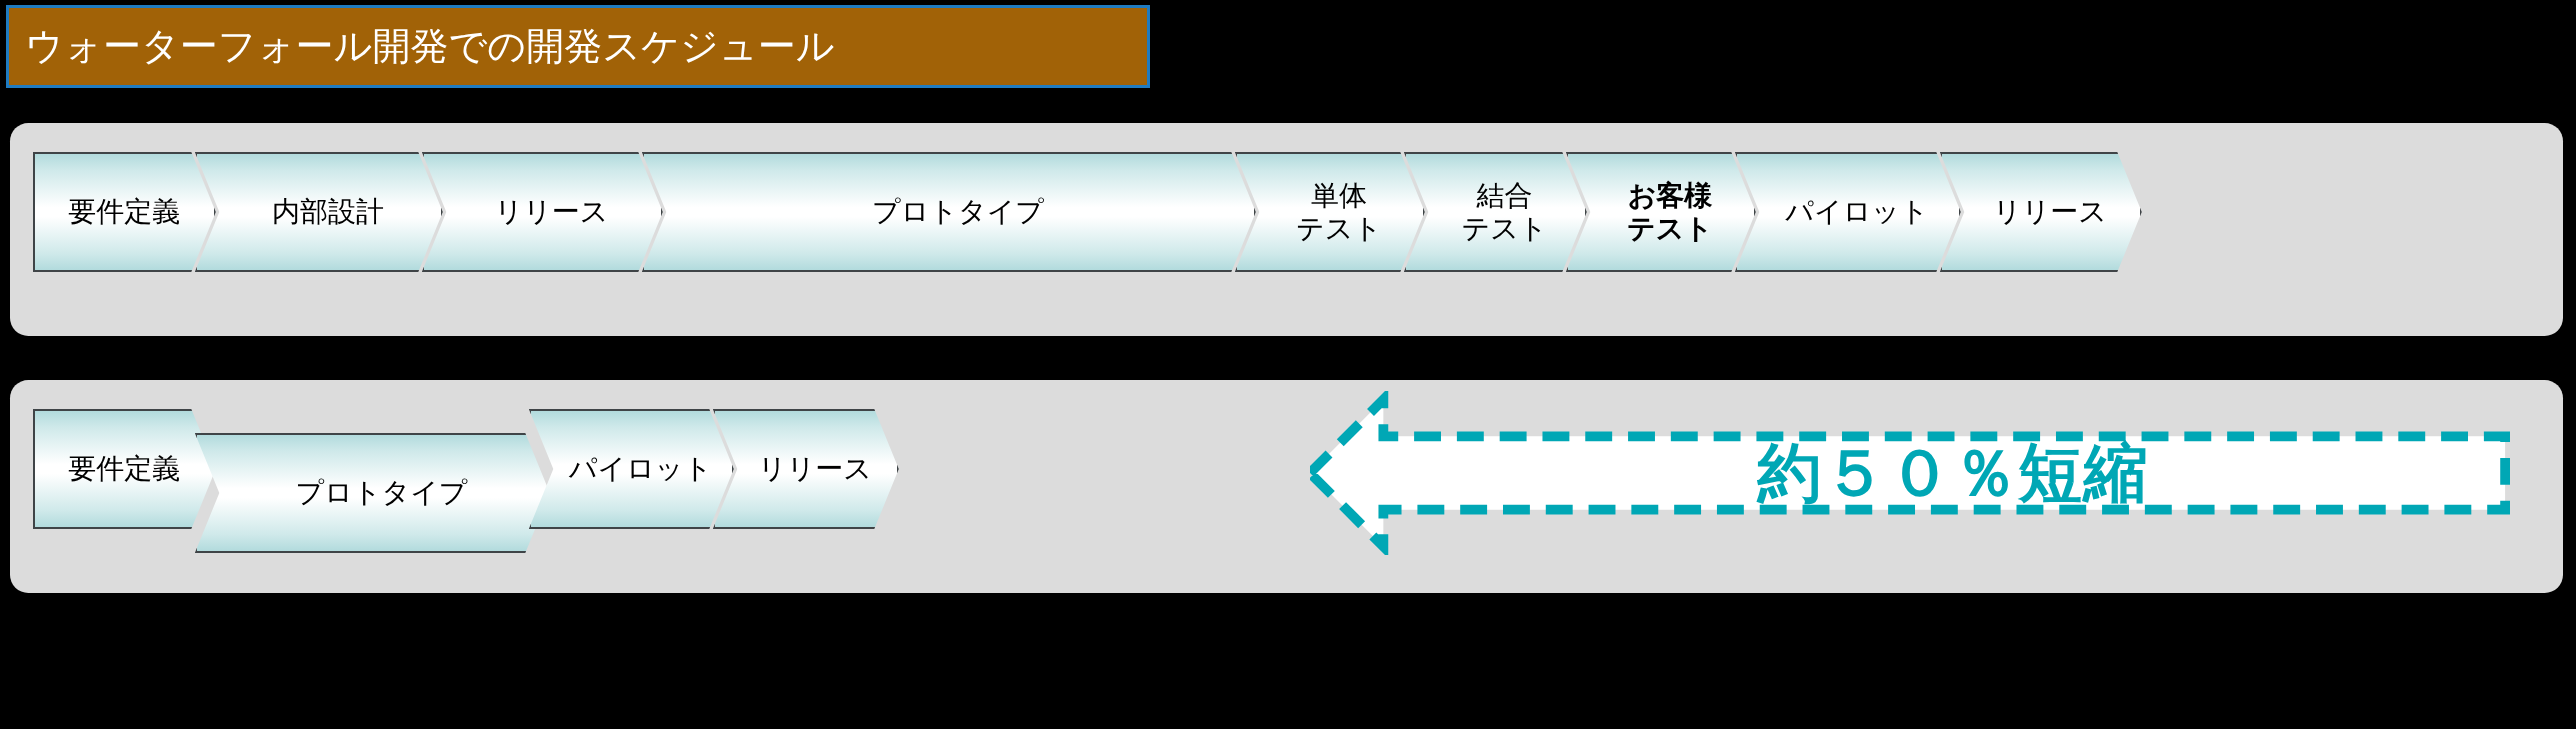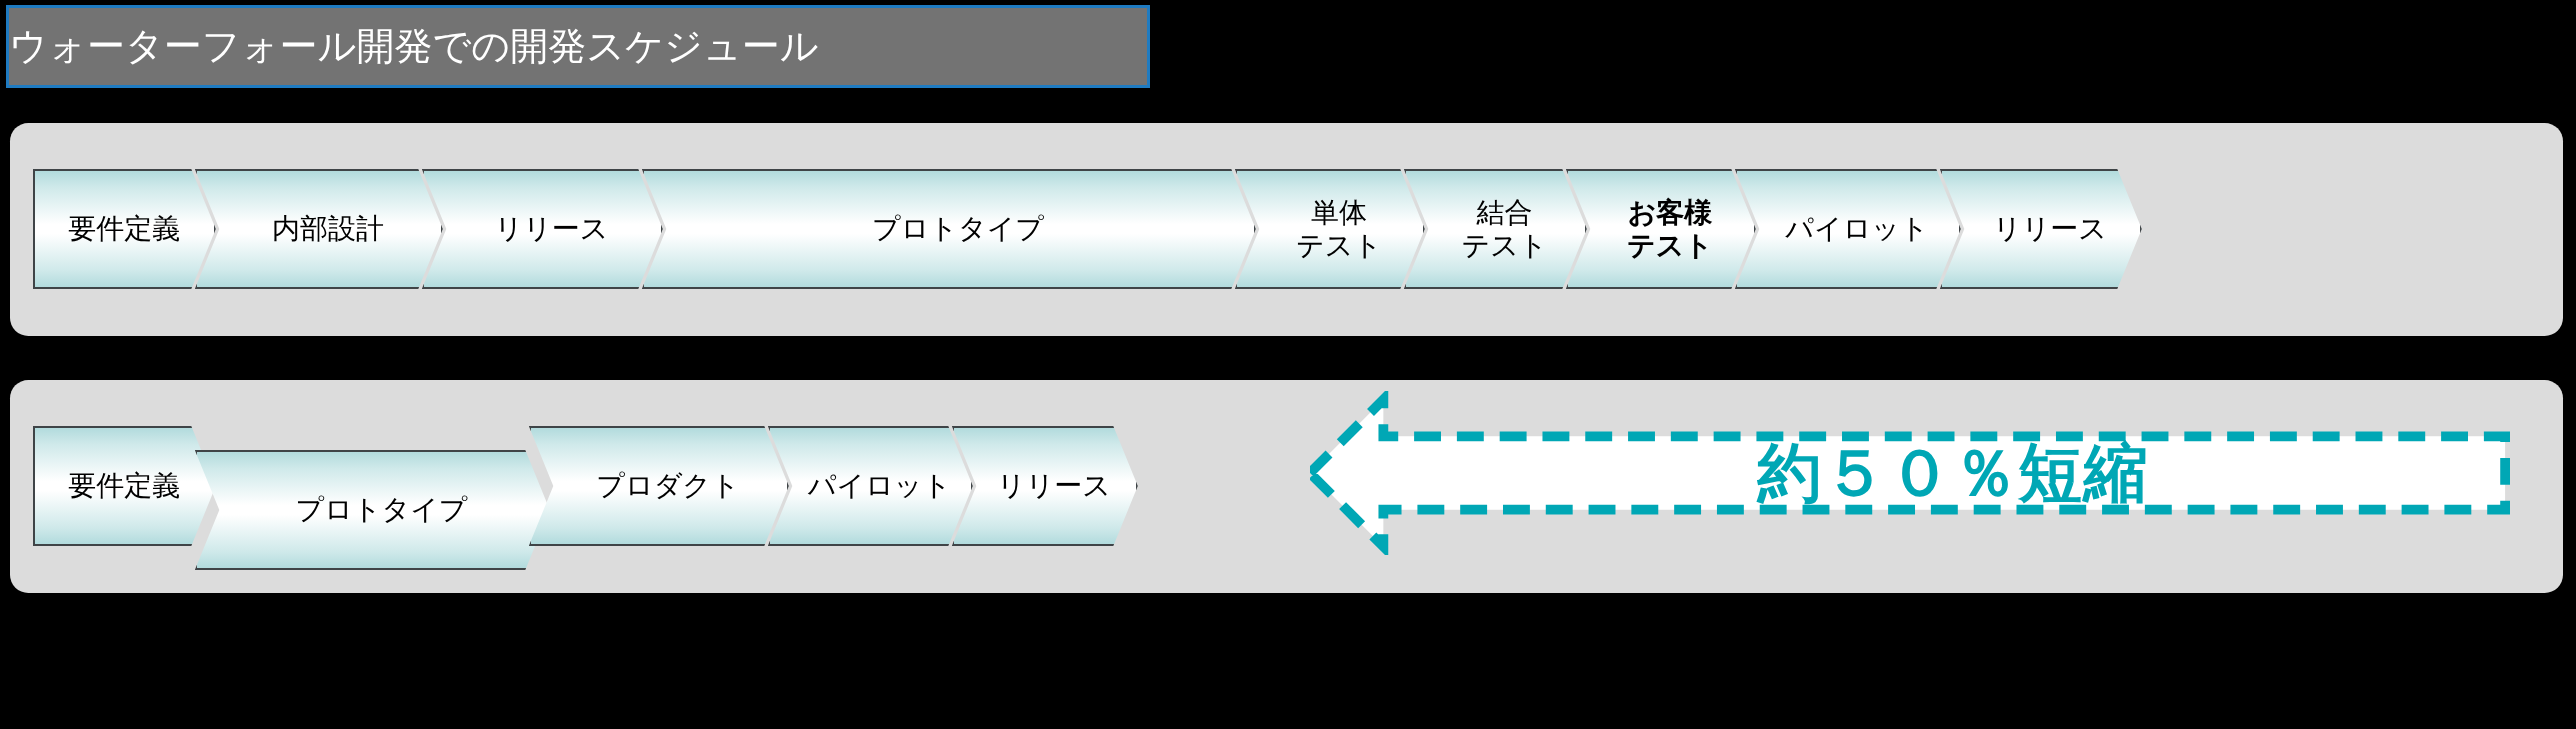--- a/index.html
+++ b/index.html
@@ -11,25 +11,26 @@
     width: 2576px;
     height: 729px;
     position: relative;
     font-family: "Liberation Sans", "DejaVu Sans", sans-serif;
     overflow: hidden;
   }
 
   
   .title-bar {
     position: absolute;
-    background: #737373;
+    background: #a16207;
     border: 3.1px solid #1f7bc1;
     box-sizing: border-box;
     display: flex;
     align-items: center;
+    padding-left: 16px;
   }
   .title-bar .title-text {
     color: #ffffff;
     font-size: 38px;
     line-height: 1;
     letter-spacing: 0px;
     white-space: nowrap;
   }
   #title-top    { left: 6.1px;  top: 4.9px;    width: 1144px; height: 83px; }
 
@@ -39,21 +40,21 @@
     background: #dcdcdc;
     border-radius: 18.3px;
     box-sizing: border-box;
   }
   #panel-waterfall { left: 9.8px; top: 123px; width: 2553px; height: 213px; }
   #panel-agile     { left: 9.8px; top: 380px; width: 2553px; height: 213px; }
 
   
   .chev-row {
     position: absolute;
-    top: 46px;
+    top: 29px;
     left: 23px;
     height: 120px;
     display: flex;
     align-items: stretch;
   }
   .chev {
     position: relative;
     height: 120px;
     box-sizing: border-box;
     flex: 0 0 auto;
@@ -175,24 +176,20 @@
 <div class="panel" id="panel-agile">
   <div class="chev-row" id="row-agile">
       <div class="chev start" style="width: 183px; margin-left: 0px;">
         <div class="chev-bg"></div>
         <div class="chev-label">要件定義</div>
       </div>
       <div class="chev arrow" style="width: 355px; margin-left: -21px; margin-top: 24px;">
         <div class="chev-bg"></div>
         <div class="chev-label">プロトタイプ</div>
       </div>
-      <div class="chev arrow" style="width: 260px; margin-left: -21px;">
-        <div class="chev-bg"></div>
-        <div class="chev-label">プロダクト</div>
-      </div>
       <div class="chev arrow" style="width: 205px; margin-left: -21px;">
         <div class="chev-bg"></div>
         <div class="chev-label">パイロット</div>
       </div>
       <div class="chev arrow" style="width: 186px; margin-left: -21px;">
         <div class="chev-bg"></div>
         <div class="chev-label">リリース</div>
       </div>
     </div>
 </div>

